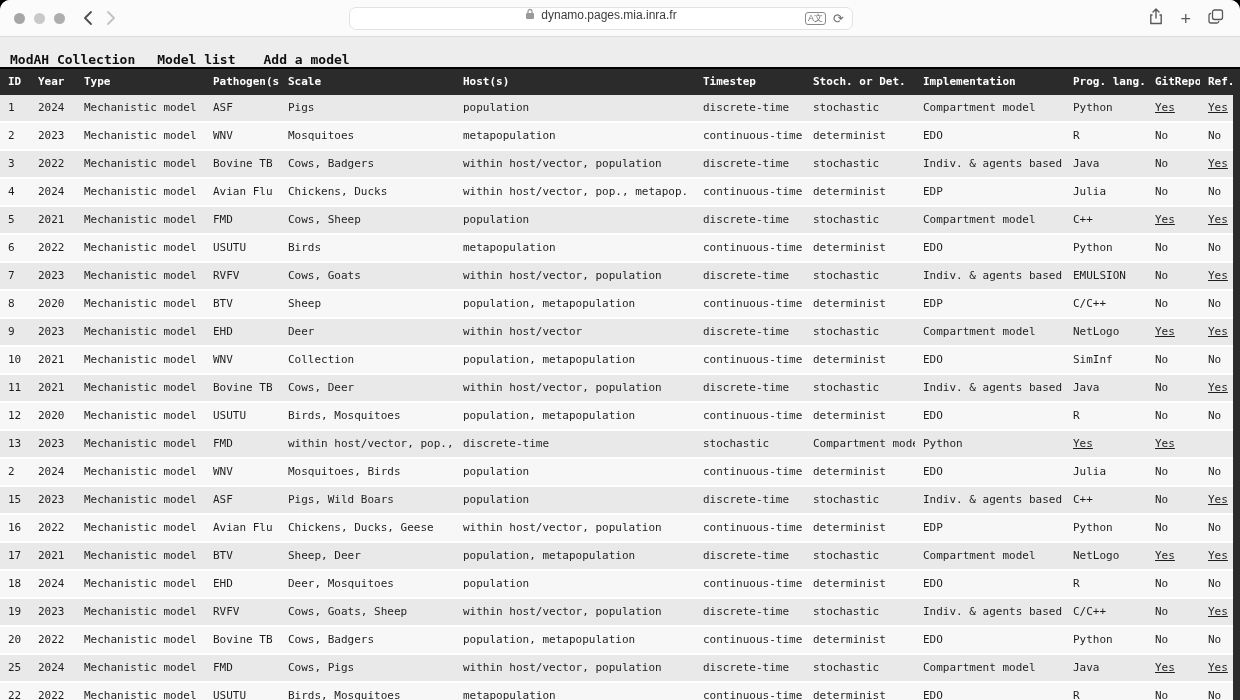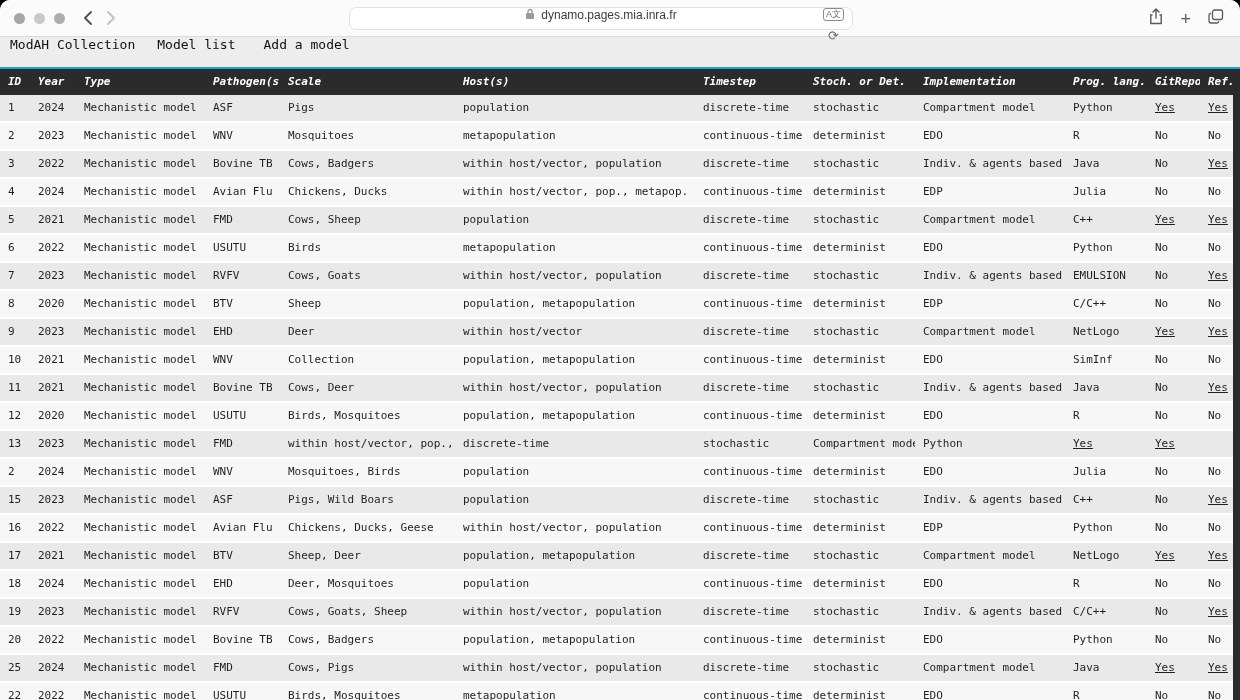--- a/index.html
+++ b/index.html
@@ -17,40 +17,40 @@
   .dot.close { background:#a6a6a6; }
   .dot.min   { background:#c9c9c9; }
   .dot.max   { background:#aeaeae; }
   .navbtns { display:flex; gap:13px; margin-left:18px; }
   .navbtn svg { display:block; }
   .urlbar { position:absolute; left:349px; top:7px; width:504px; height:23px;
             background:#fff; border:1px solid #e2e2e2; border-radius:7px;
             display:flex; align-items:flex-start; justify-content:center;
             font-size:12px; color:#3c3c3c; }
   .urlbar .lock { margin-right:6px; display:flex; }
-  .urlbar-right { position:absolute; right:8px; top:0; height:21px; display:flex; align-items:center; gap:7px; color:#7a7a7a;flex-direction:column; }
+  .urlbar-right { position:absolute; right:8px; top:0; height:21px; display:flex; align-items:center; gap:7px; color:#7a7a7a; }
   .translate-badge { font-size:9px; border:1px solid #8a8a8a; border-radius:3px; padding:0 2px; color:#6d6d6d; line-height:11px; }
   .reload { font-size:13px; color:#6d6d6d; }
   .chrome-right { position:absolute; right:16px; top:0; height:37px; display:flex; align-items:center; gap:17px; color:#595959; }
   .chrome-right .plus { font-size:18px; font-weight:300; line-height:1; }
 
   
-  .sitenav { height:32px; background:#ededed; border-bottom:2px solid #0ea5e9;
-             display:flex; align-items:flex-start; padding-left:10px;
-             font-family:"DejaVu Sans Mono", monospace; font-weight:normal;
+  .sitenav { height:32px; background:#ededed; border-bottom:2px solid #000000;
+             display:flex; align-items:flex-end; padding-left:10px;
+             font-family:"DejaVu Sans Mono", monospace; font-weight:bold;
              font-size:13px; color:#111; }
   .sitenav .brand { margin-right:22px; }
   .sitenav .nav-item { margin-right:28px; cursor:pointer; }
 
   
   .grid-row { display:grid;
     grid-template-columns:30px 46px 129px 75px 175px 240px 110px 110px 150px 82px 53px 40px;
     font-family:"DejaVu Sans Mono", monospace; font-size:11px; white-space:nowrap; }
   .thead { background:#2b2b2b; color:#fff; font-weight:bold; height:26px; line-height:26px; }
-  .thead .cell { overflow:hidden;font-style:italic; }
+  .thead .cell { overflow:hidden; }
   .tbody .grid-row { height:28px; line-height:26px; border-bottom:2px solid #fff; color:#1f1f1f; }
   .tbody .grid-row:nth-child(odd)  { background:#e9e9e9; }
   .tbody .grid-row:nth-child(even) { background:#f7f7f7; }
   .cell { padding-left:8px; overflow:hidden; }
   .cell a { color:#1f1f1f; text-decoration:underline; cursor:pointer;margin-top:23px; }
 
   .right-strip { position:absolute; top:70px; right:0; bottom:0; width:7px;
                  background:#2b2b2b; z-index:5; }
 </style>
 </head>

